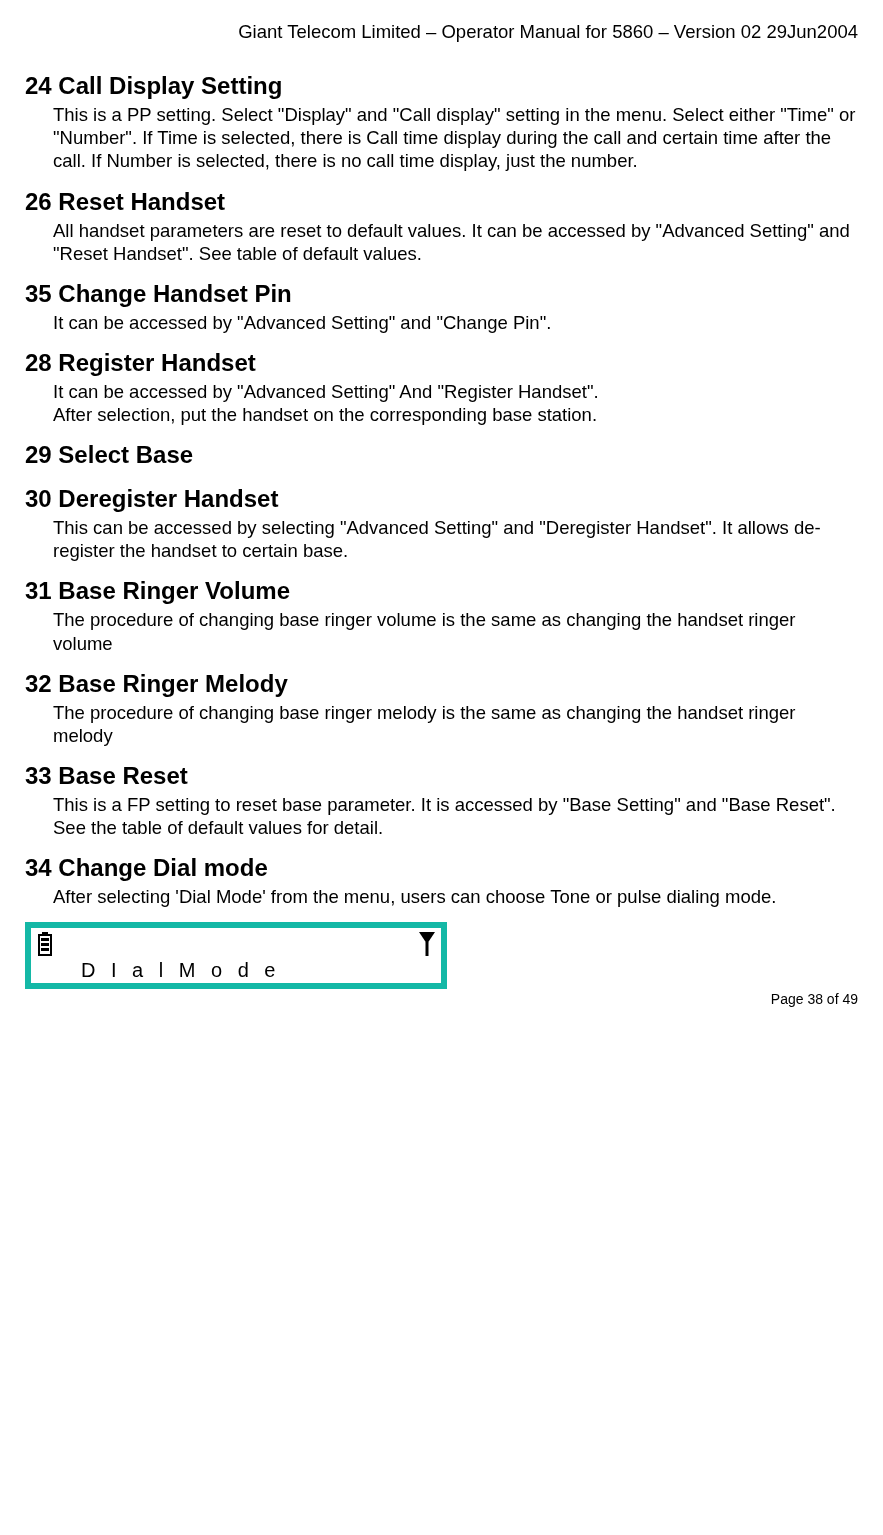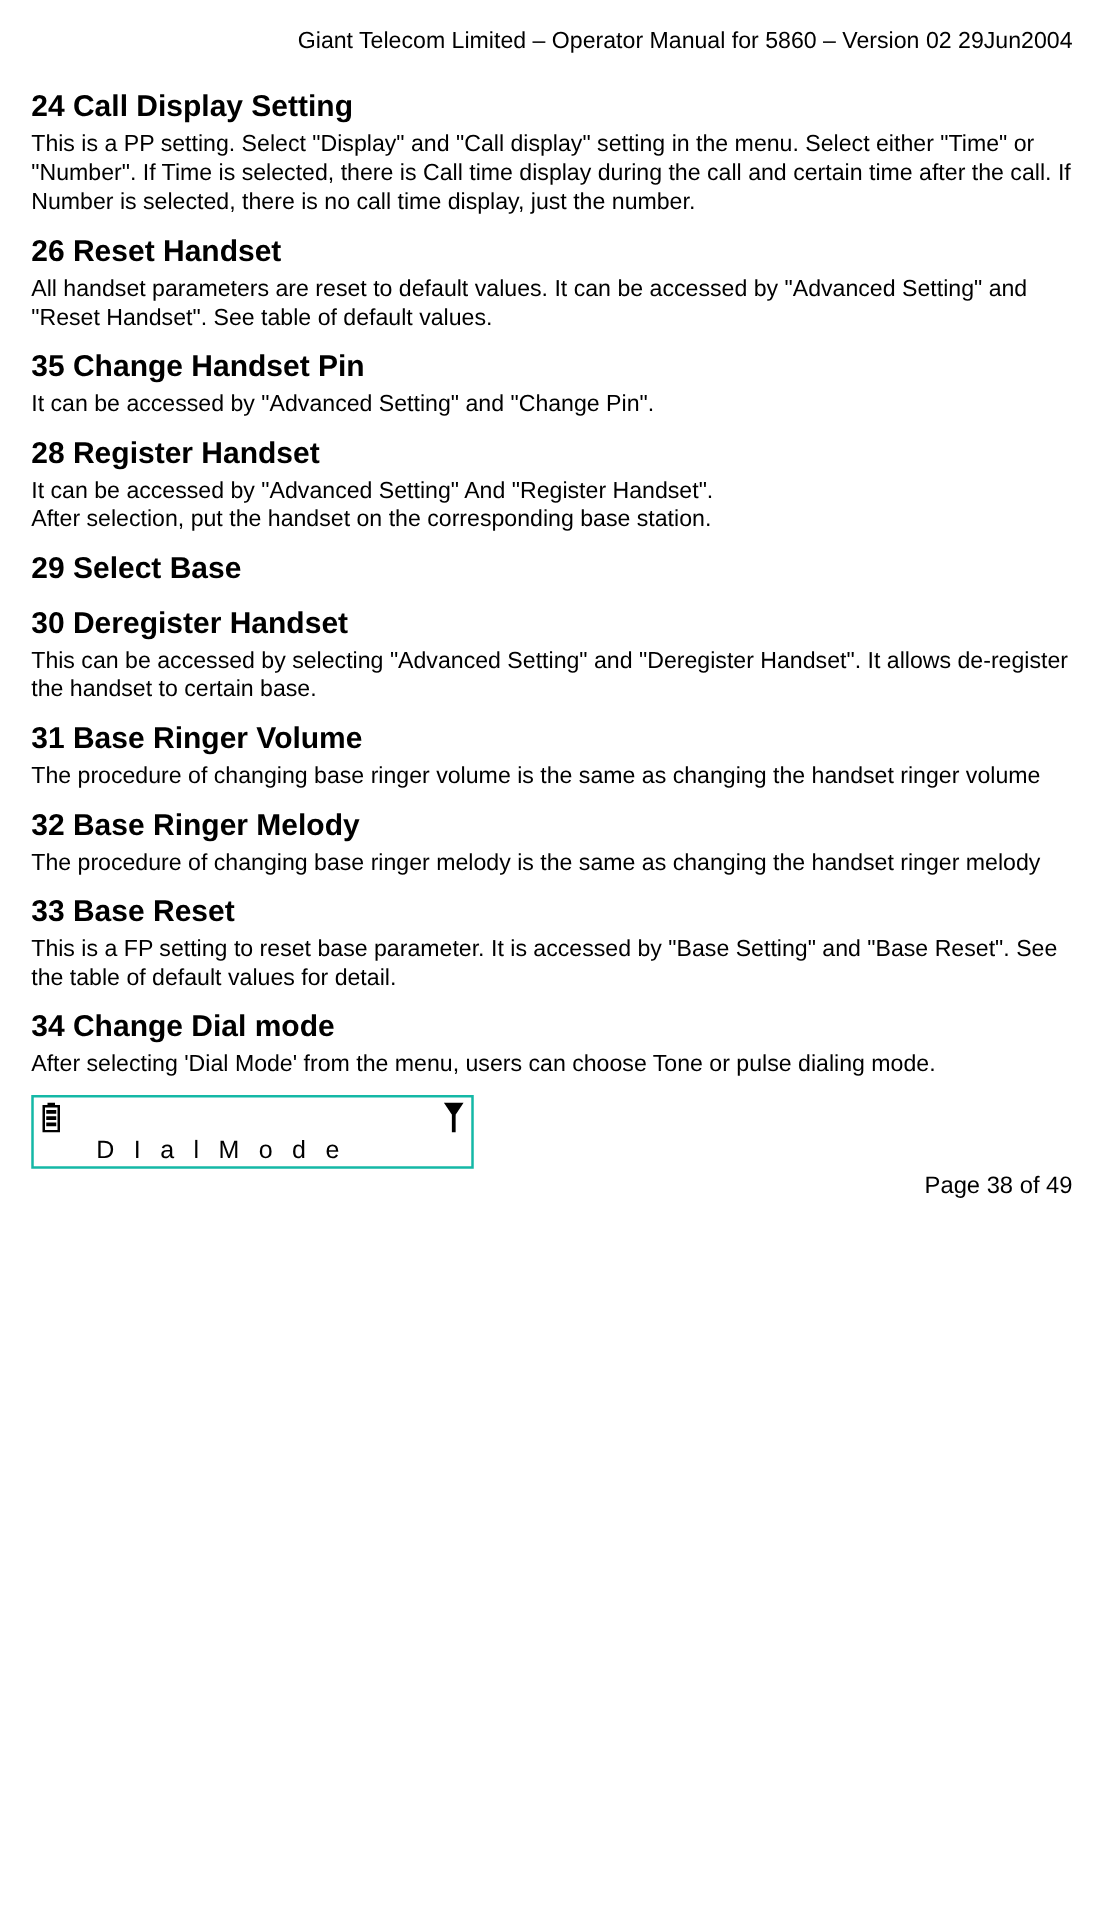--- a/index.html
+++ b/index.html
@@ -20,44 +20,45 @@
   }
   .section {
     margin-bottom: 14px;
   }
   .section-title {
     font-weight: bold;
     font-size: 24px;
     margin-bottom: 2px;
   }
   .section-body {
+    margin-left: 28px;
     font-size: 18.5px;
   }
   .display-box {
-    border: 2px solid #14b8a6;
-    width: 354px;
+    border: 6px solid #14b8a6;
+    width: 422px;
     margin-left: 0;
     margin-top: 8px;
     padding: 4px 6px 0 6px;
     box-sizing: border-box;
   }
   .display-row {
     display: flex;
     justify-content: space-between;
     align-items: center;
   }
   .display-text {
     font-size: 20px;
     letter-spacing: 5px;
     padding-left: 44px;
     padding-top: 2px;
   }
   .footer {
     text-align: right;
-    font-size: 19px;
+    font-size: 14px;
     margin-top: 2px;
   }
   .battery-icon svg, .antenna-icon svg { display:block; }
 </style>
 </head>
 <body>
 
 <div class="header-line">Giant Telecom Limited – Operator Manual for 5860 – Version 02 29Jun2004</div>
 
 <div id="sections">

